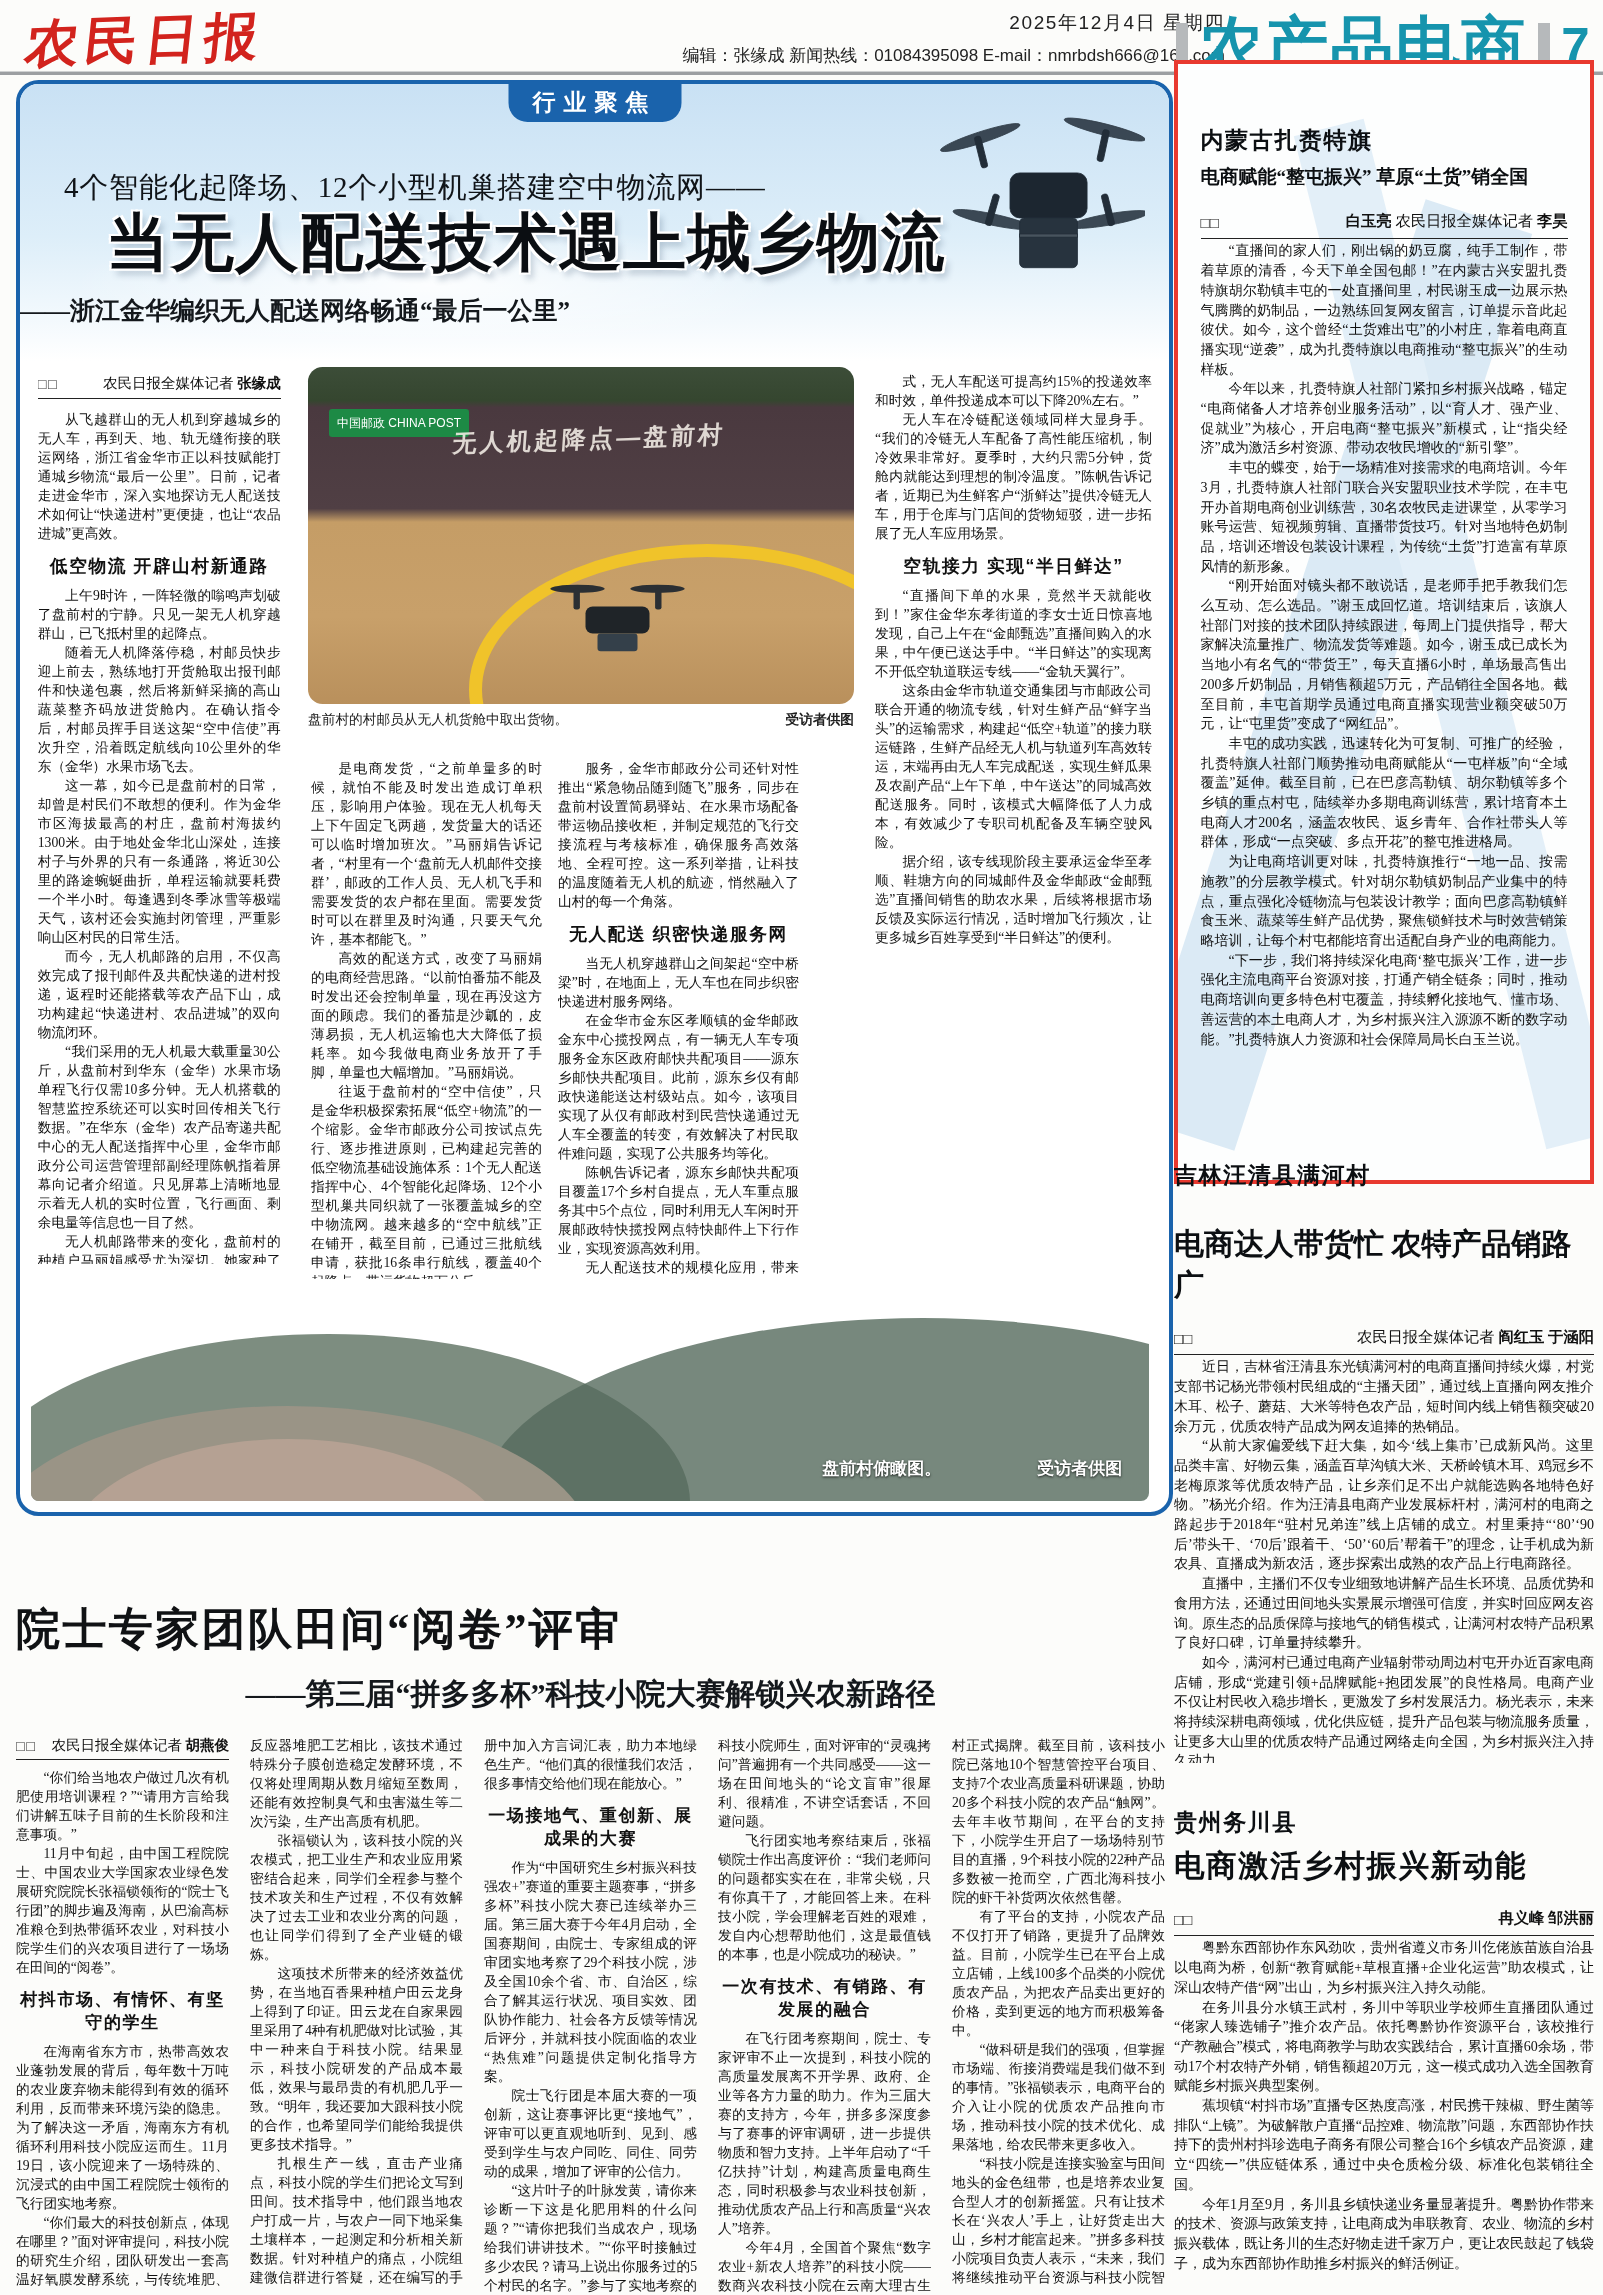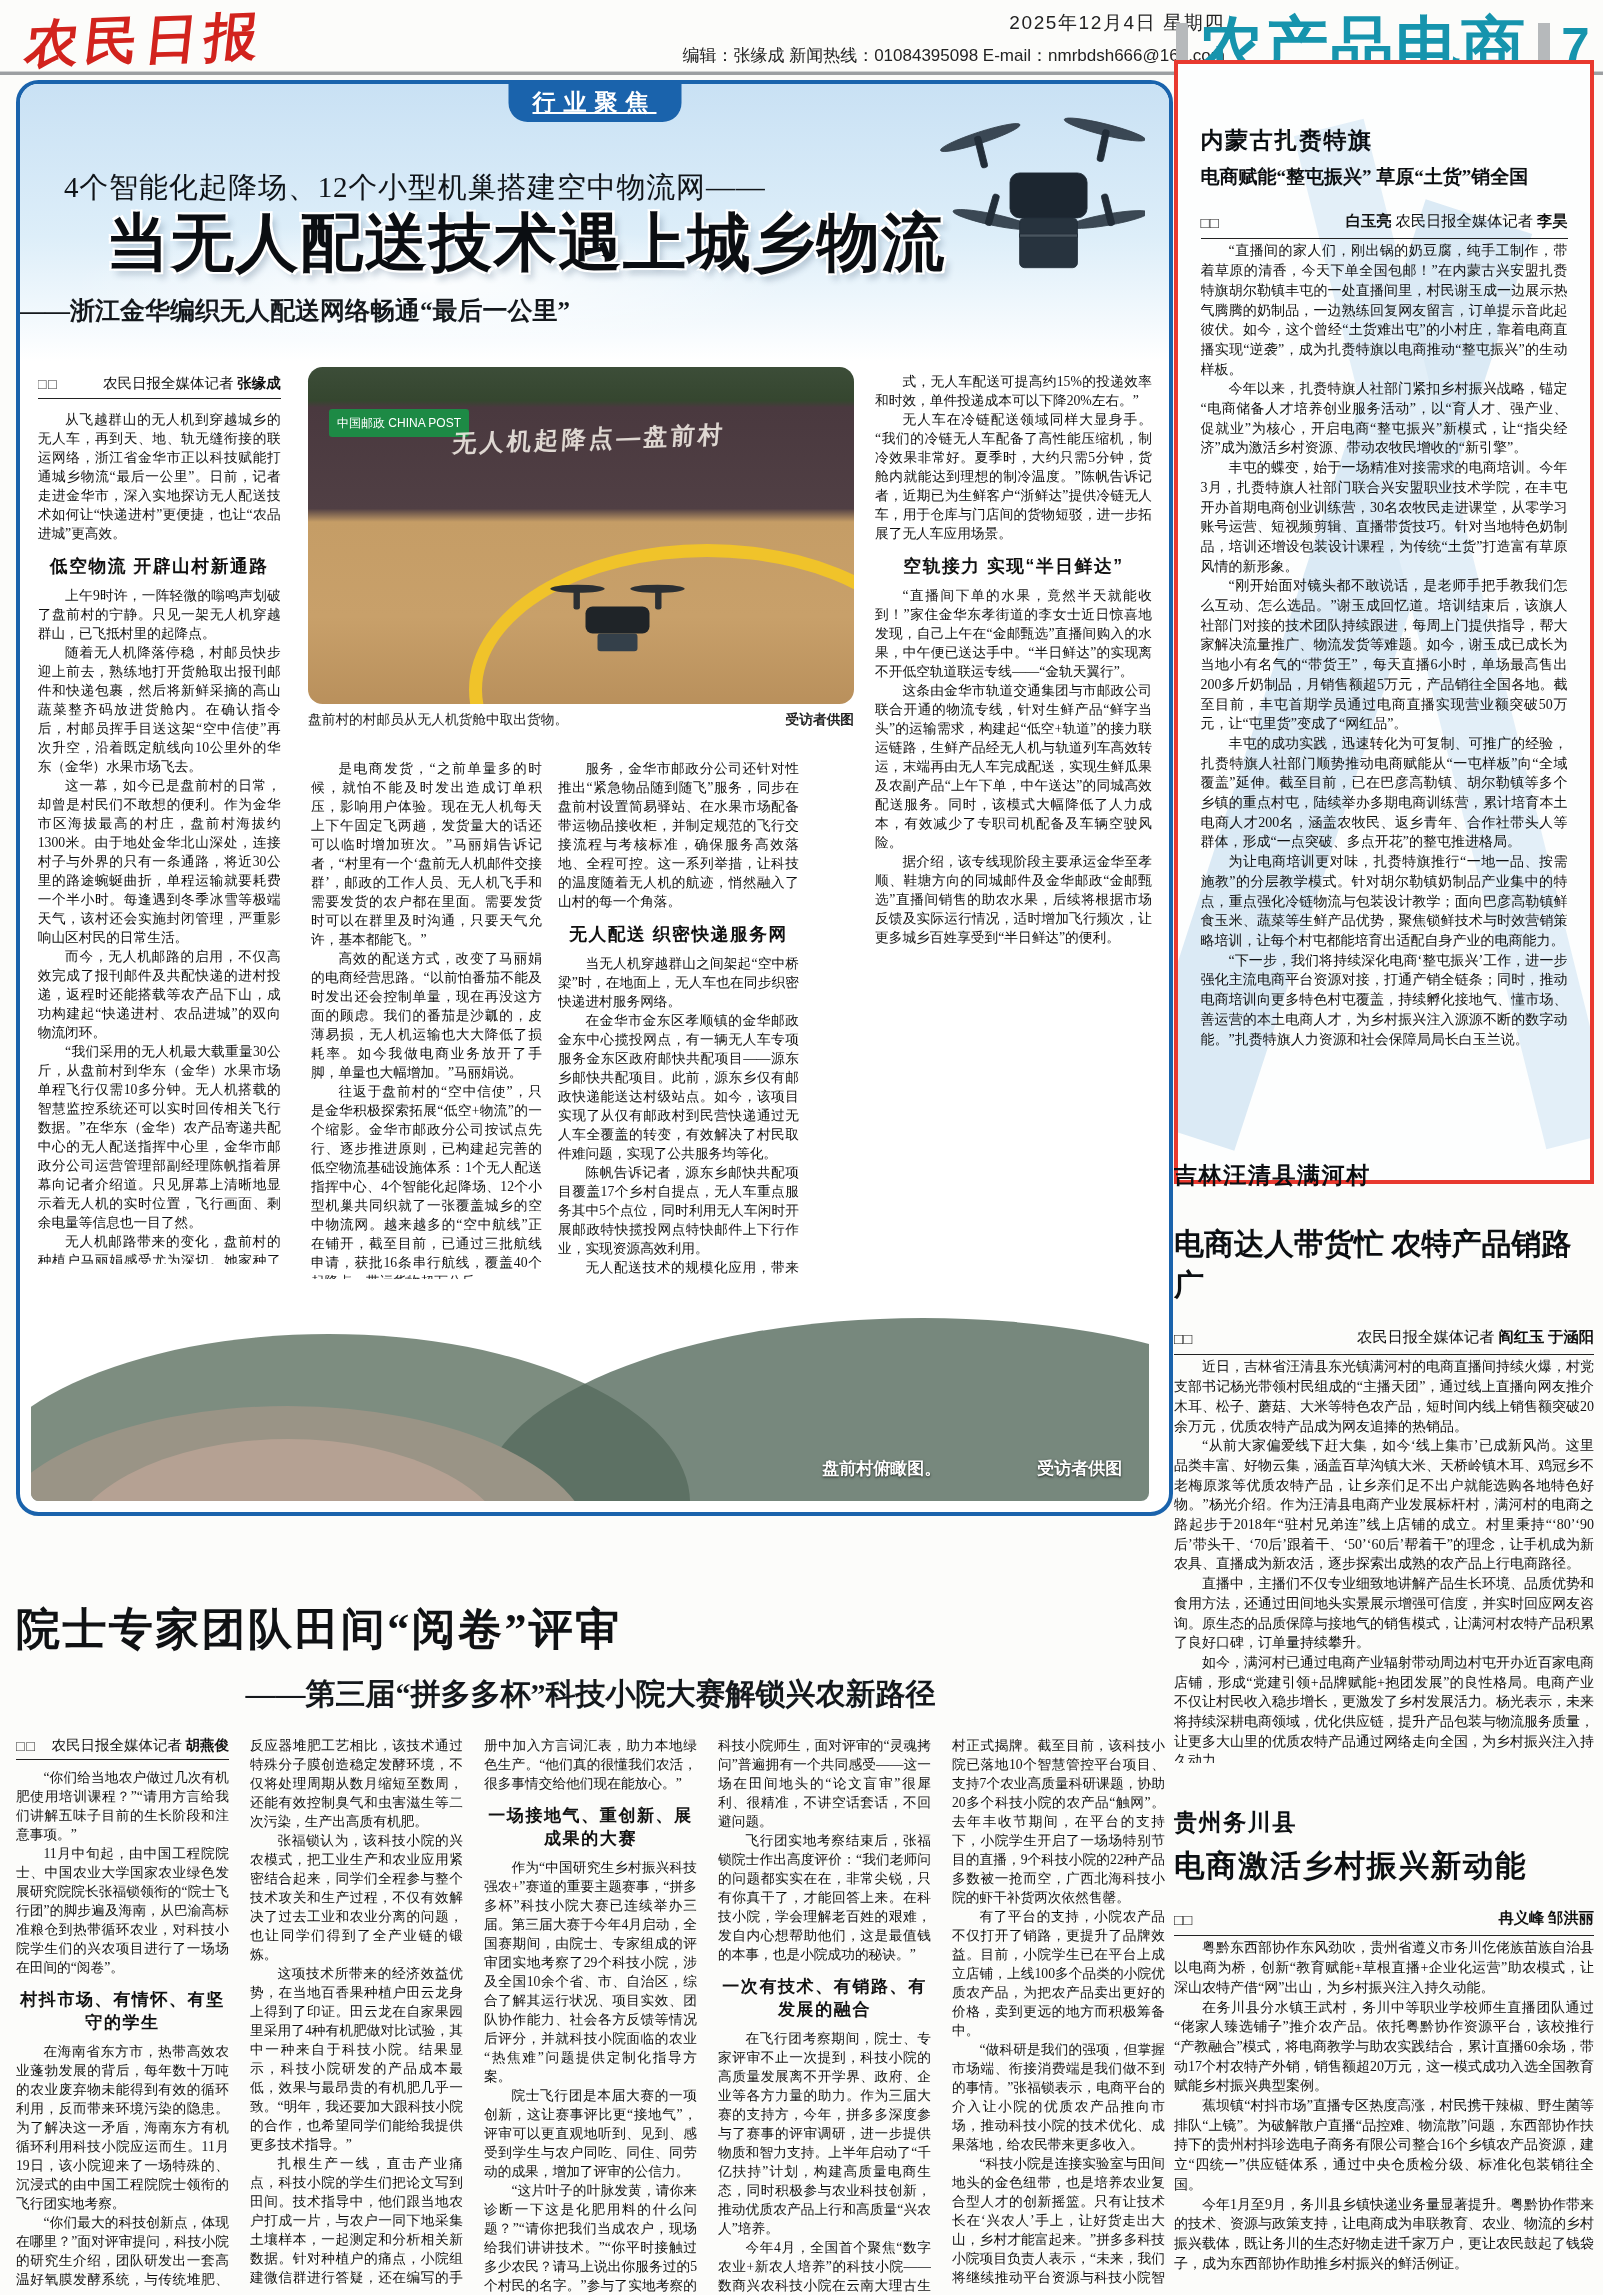--- a/index.html
+++ b/index.html
@@ -18,21 +18,21 @@
   .graybar{width:12px;height:47px;background:#b6b9bb;}
   #sec-name{font-size:64px;font-weight:900;color:#1694ad;letter-spacing:1.6px;}
   #page-no{font-size:51px;font-weight:900;color:#1694ad;}
   #hdr-rule{position:absolute;left:0;top:71px;width:1604px;height:3.2px;background:#9c9fa2;border-top:0.8px solid #cfd1d2;}
 
   
   #main-box{position:absolute;left:16px;top:80px;width:1149px;height:1428px;border:4px solid #1a63ac;
             border-radius:22.5px;background:#fff;overflow:hidden;}
   #focus-tab{position:absolute;left:50%;transform:translateX(-50%);top:-1.6px;width:173px;height:40px;
              background:#1a63ac;color:#fff;border-radius:0 0 19px 19px;display:flex;align-items:center;
-             justify-content:center;font-size:23px;font-weight:bold;letter-spacing:8px;z-index:5;text-decoration:underline;}
+             justify-content:center;font-size:23px;font-weight:bold;letter-spacing:8px;z-index:5;}
   #hl-zone{position:absolute;left:0;top:0;width:100%;height:277px;
            background:linear-gradient(180deg,#c9e1f4 0%,#ddeef9 55%,#f3f9fd 85%,#ffffff 100%);}
   #hl-cloud{position:absolute;left:48px;top:137px;width:723px;height:129px;border-radius:50%;
             background:radial-gradient(ellipse at center,rgba(255,255,255,.85),rgba(255,255,255,0) 70%);}
   #kicker{position:absolute;left:44px;top:84px;font-size:29px;letter-spacing:0.8px;color:#101418;}
   #main-title{position:absolute;left:0;top:116px;width:1012px;text-align:center;font-size:63px;font-weight:900;
               letter-spacing:1.6px;color:#0b0e12;
               text-shadow:-2.4px -2.4px 0 #fff,2.4px -2.4px 0 #fff,-2.4px 2.4px 0 #fff,2.4px 2.4px 0 #fff,4.8px 5.6px 6.4px rgba(30,60,90,.25);}
   #sub-title{position:absolute;left:0;top:210px;width:1012px;text-align:left;font-size:25px;font-weight:bold;color:#14181c;}
   .drone{position:absolute;z-index:2;}

